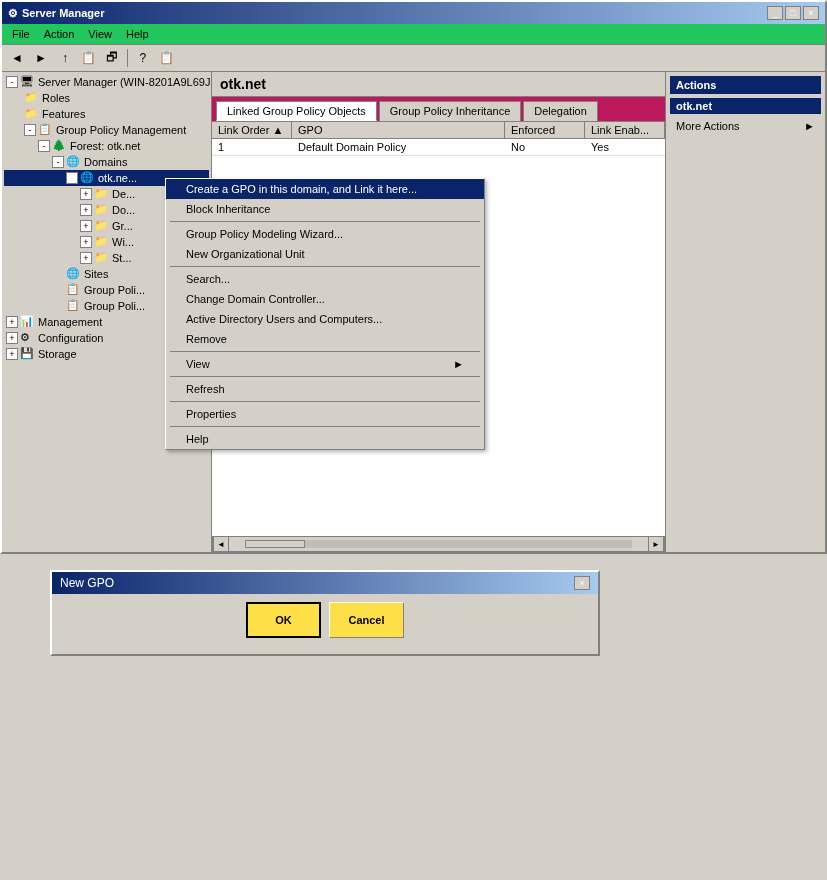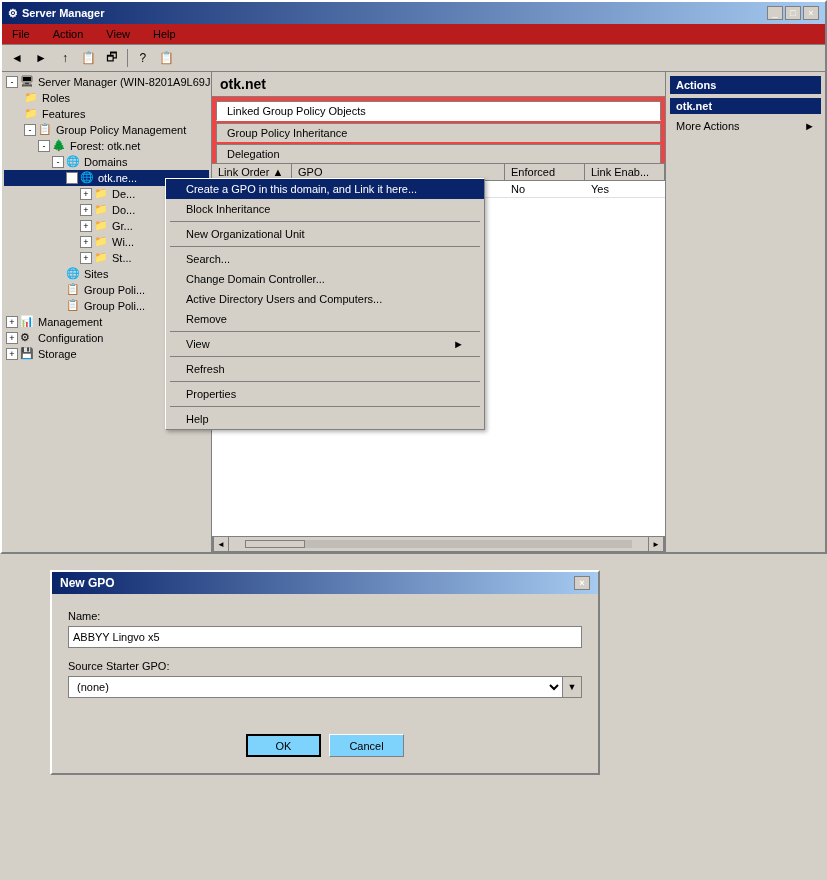--- a/index.html
+++ b/index.html
@@ -41,24 +41,24 @@
       border: 1px solid #808080;
       font-size: 9px;
       display: flex;
       align-items: center;
       justify-content: center;
       cursor: pointer;
     }
 
     
     .menu-bar {
-      background: #b91c1c;
+      background: #22c55e;
       padding: 2px 4px;
       display: flex;
-      gap: 11px;
+      gap: 2px;
       border-bottom: 1px solid #808080;
     }
     .menu-item {
       padding: 2px 6px;
       cursor: pointer;
     }
 
     
     .toolbar {
       background: #d4d0c8;
@@ -139,25 +139,24 @@
     .panel-header {
       background: #d4d0c8;
       padding: 4px 8px;
       font-size: 14px;
       font-weight: bold;
       border-bottom: 1px solid #808080;
     }
 
     .tabs-row {
       display: flex;
-      background: #ef4444;
+      background: #be185d;
       padding: 4px 4px 0 4px;
       gap: 2px;
       border-bottom: 1px solid #808080;
-      flex-direction: column;
     }
     .tab {
       padding: 3px 10px;
       background: #d4d0c8;
       border: 1px solid #808080;
       border-bottom: none;
       cursor: pointer;
       font-size: 11px;
     }
     .tab.active {
@@ -281,21 +280,21 @@
       width: 550px;
     }
     .dialog-title {
       background: linear-gradient(to right, #0a246a, #a6caf0);
       color: white;
       padding: 4px 8px;
       display: flex;
       align-items: flex-start;
       justify-content: space-between;
       height: 22px;
-      font-weight: bold;
+      font-weight: normal;
       font-size: 12px;
     }
     .dialog-body {
       padding: 16px;
     }
     .form-group {
       margin-bottom: 12px;
     }
     .form-label {
       display: block;
@@ -335,27 +334,28 @@
       font-size: 9px;
     }
     .dialog-buttons {
       display: flex;
       justify-content: center;
       gap: 8px;
       padding: 8px 16px 16px;
     }
     .dialog-btn {
       width: 75px;
-      height: 23px;
-      background: #7dd3fc;
+      height: 36px;
+      background: #fde047;
       border: 1px solid #808080;
       border-top: 1px solid #ffffff;
       border-left: 1px solid #ffffff;
       cursor: pointer;
       font-size: 11px;
+      font-weight: bold;
     }
     .dialog-btn.default-btn {
       border: 2px solid #000000;
     }
 
     
     .scroll-area {
       border: 1px solid #808080;
       background: #d4d0c8;
       height: 16px;
@@ -579,20 +579,21 @@
         </div>
       </div>
     </div>
 
   </div>
 
   <div class="context-menu">
     <div class="ctx-item highlighted">Create a GPO in this domain, and Link it here...</div>
     <div class="ctx-item">Block Inheritance</div>
     <div class="ctx-separator"></div>
+    <div class="ctx-item">Group Policy Modeling Wizard...</div>
     <div class="ctx-item">New Organizational Unit</div>
     <div class="ctx-separator"></div>
     <div class="ctx-item">Search...</div>
     <div class="ctx-item">Change Domain Controller...</div>
     <div class="ctx-item">Active Directory Users and Computers...</div>
     <div class="ctx-item">Remove</div>
     <div class="ctx-separator"></div>
     <div class="ctx-item ctx-item-arrow">
       <span>View</span>
       <span>►</span>
@@ -604,34 +605,19 @@
     <div class="ctx-separator"></div>
     <div class="ctx-item">Help</div>
   </div>
 
   <div class="dialog-overlay">
     <div class="dialog">
       <div class="dialog-title">
         <span>New GPO</span>
         <div class="title-btn">×</div>
       </div>
-      <div class="dialog-body">
-        <div class="form-group">
-          <label class="form-label">Name:</label>
-          <input class="form-input" type="text" value="ABBYY Lingvo x5" style="">
-        </div>
-        <div class="form-group">
-          <label class="form-label">Source Starter GPO:</label>
-          <div class="form-select-wrapper">
-            <select class="form-select">
-              <option>(none)</option>
-            </select>
-            <div class="form-select-btn">▼</div>
-          </div>
-        </div>
-      </div>
       <div class="dialog-buttons">
         <button class="dialog-btn default-btn">OK</button>
         <button class="dialog-btn">Cancel</button>
       </div>
     </div>
   </div>
 </div>
 
 </body></html>

